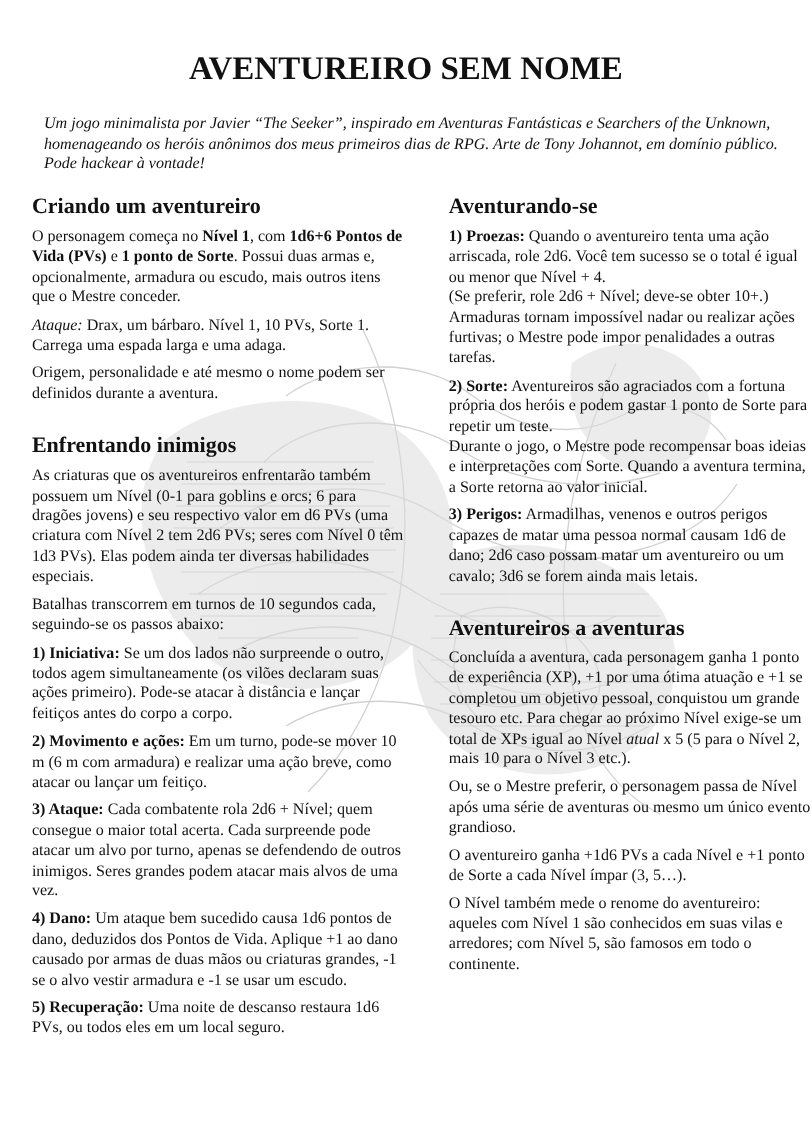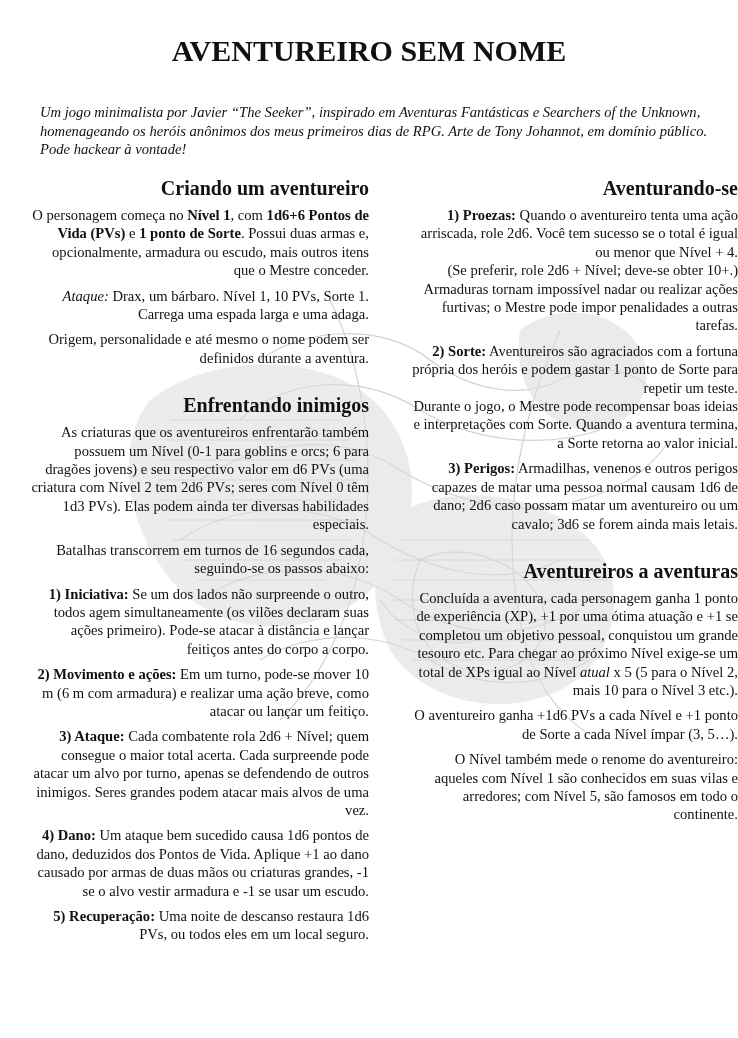--- a/index.html
+++ b/index.html
@@ -1,29 +1,29 @@
 <!DOCTYPE html>
 <html><head>
 <meta charset="utf-8">
 <style>
   html, body { margin: 0; padding: 0; background: #ffffff; }
   body { width: 738px; height: 1038px; position: relative; overflow: hidden;
          font-family: "Liberation Serif", "DejaVu Serif", serif; color: #111; }
   .bg-art { position: absolute; left: 0; top: 0; width: 738px; height: 1038px; z-index: 0; pointer-events: none; }
   .page { position: relative; z-index: 1; }
-  h1 { position: absolute; left: 0; width: 738px; top: 34px; margin: 0; text-align: center;
+  h1 { position: absolute; left: 0; width: 738px; top: 46px; margin: 0; text-align: center;
        font-family: "Liberation Serif", serif; font-weight: bold; font-size: 30px; letter-spacing: 0px; }
   .intro { position: absolute; left: 29px; top: 92px; width: 690px; margin: 11px;
            font-style: italic; font-size: 14.6px; line-height: 18.6px; }
   .col { position: absolute; top: 176px; }
   .col.left { left: 29px; width: 340px; }
   .col.right { left: 408px; width: 330px; }
   h2 { margin: 0 0 6px 0; font-size: 20px; font-weight: bold; line-height: 24px; }
   .col p { margin: 0 0 7px 0; font-size: 14.6px; line-height: 18.4px; }
-  .section { margin-bottom: 0; text-align: right; }
+  .section { margin-bottom: 0; }
   .gap-lg { height: 19px; }
   b { font-weight: bold; }
   i { font-style: italic; }
 </style>
 </head>
 <body>
 
 <svg class="bg-art" viewBox="0 0 738 1038">
   <g fill="none" stroke="#c9c9c9" stroke-width="1.2" opacity="0.85">
     <path d="M260 360 C300 330 380 320 430 360 C470 390 520 400 560 380 C600 360 640 370 660 400"></path>
@@ -58,21 +58,21 @@
       <p><span>O personagem começa no </span><b>Nível 1</b><span>, com </span><b>1d6+6 Pontos de Vida (PVs)</b><span> e </span><b>1 ponto de Sorte</b><span>. Possui duas armas e, opcionalmente, armadura ou escudo, mais outros itens que o Mestre conceder.</span></p>
       <p><i>Ataque:</i><span> Drax, um bárbaro. Nível 1, 10 PVs, Sorte 1. Carrega uma espada larga e uma adaga.</span></p>
       <p>Origem, personalidade e até mesmo o nome podem ser definidos durante a aventura.</p>
     </div>
 
     <div class="gap-lg"></div>
 
     <div class="section">
       <h2>Enfrentando inimigos</h2>
       <p>As criaturas que os aventureiros enfrentarão também possuem um Nível (0-1 para goblins e orcs; 6 para dragões jovens) e seu respectivo valor em d6 PVs (uma criatura com Nível 2 tem 2d6 PVs; seres com Nível 0 têm 1d3 PVs). Elas podem ainda ter diversas habilidades especiais.</p>
-      <p>Batalhas transcorrem em turnos de 16 segundos cada, seguindo-se os passos abaixo:</p>
+      <p>Batalhas transcorrem em turnos de 10 segundos cada, seguindo-se os passos abaixo:</p>
       <p><b>1) Iniciativa:</b><span> Se um dos lados não surpreende o outro, todos agem simultaneamente (os vilões declaram suas ações primeiro). Pode-se atacar à distância e lançar feitiços antes do corpo a corpo.</span></p>
       <p><b>2) Movimento e ações:</b><span> Em um turno, pode-se mover 10 m (6 m com armadura) e realizar uma ação breve, como atacar ou lançar um feitiço.</span></p>
       <p><b>3) Ataque:</b><span> Cada combatente rola 2d6 + Nível; quem consegue o maior total acerta. Cada surpreende pode atacar um alvo por turno, apenas se defendendo de outros inimigos. Seres grandes podem atacar mais alvos de uma vez.</span></p>
       <p><b>4) Dano:</b><span> Um ataque bem sucedido causa 1d6 pontos de dano, deduzidos dos Pontos de Vida. Aplique +1 ao dano causado por armas de duas mãos ou criaturas grandes, -1 se o alvo vestir armadura e -1 se usar um escudo.</span><br></p>
       <p><b>5) Recuperação:</b><span> Uma noite de descanso restaura 1d6 PVs, ou todos eles em um local seguro.</span></p>
     </div>
   </div>
 
   <div class="col right">
     <div class="section">
@@ -80,17 +80,18 @@
       <p><b>1) Proezas:</b><span> Quando o aventureiro tenta uma ação arriscada, role 2d6. Você tem sucesso se o total é igual ou menor que Nível + 4.</span><br><span>(Se preferir, role 2d6 + Nível; deve-se obter 10+.) Armaduras tornam impossível nadar ou realizar ações furtivas; o Mestre pode impor penalidades a outras tarefas.</span></p>
       <p><b>2) Sorte:</b><span> Aventureiros são agraciados com a fortuna própria dos heróis e podem gastar 1 ponto de Sorte para repetir um teste.</span><br><span>Durante o jogo, o Mestre pode recompensar boas ideias e interpretações com Sorte. Quando a aventura termina, a Sorte retorna ao valor inicial.</span></p>
       <p><b>3) Perigos:</b><span> Armadilhas, venenos e outros perigos capazes de matar uma pessoa normal causam 1d6 de dano; 2d6 caso possam matar um aventureiro ou um cavalo; 3d6 se forem ainda mais letais.</span></p>
     </div>
 
     <div class="gap-lg"></div>
 
     <div class="section">
       <h2>Aventureiros a aventuras</h2>
       <p><span>Concluída a aventura, cada personagem ganha 1 ponto de experiência (XP), +1 por uma ótima atuação e +1 se completou um objetivo pessoal, conquistou um grande tesouro etc. Para chegar ao próximo Nível exige-se um total de XPs igual ao Nível </span><i>atual</i><span> x 5 (5 para o Nível 2, mais 10 para o Nível 3 etc.).</span></p>
+      <p>Ou, se o Mestre preferir, o personagem passa de Nível após uma série de aventuras ou mesmo um único evento grandioso.</p>
       <p>O aventureiro ganha +1d6 PVs a cada Nível e +1 ponto de Sorte a cada Nível ímpar (3, 5…).</p>
       <p>O Nível também mede o renome do aventureiro: aqueles com Nível 1 são conhecidos em suas vilas e arredores; com Nível 5, são famosos em todo o continente.</p>
     </div>
   </div>
 </div>
 
 </body></html>

